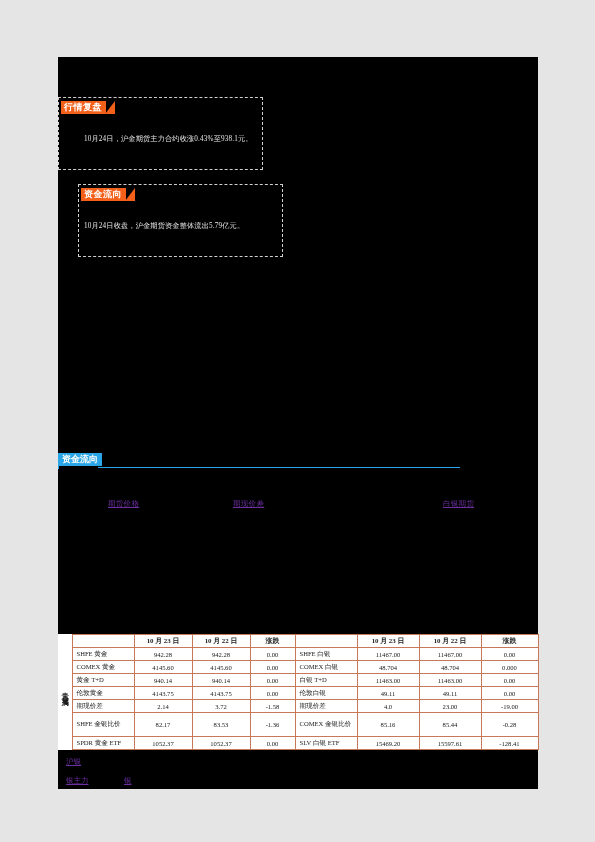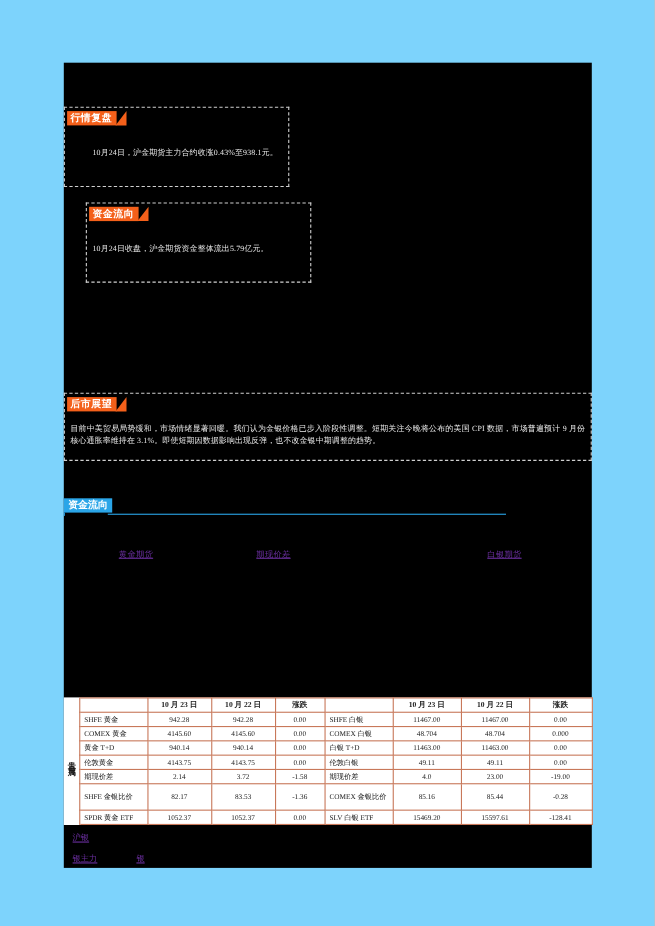--- a/index.html
+++ b/index.html
@@ -13,21 +13,21 @@
     position: relative;
     font-family: "Liberation Serif", "DejaVu Serif", serif;
     overflow: hidden;
   }
 
   
   #page {
     position: absolute;
     left: 0; top: 0;
     width: 595px; height: 842px;
-    background: #7dd3fc;
+    background: #e5e5e5;
   }
   #canvas {
     position: absolute;
     left: 58px;
     top: 57px;
     width: 480px;
     height: 732px;
     background: #000000;
   }
 
@@ -213,33 +213,29 @@
       <div class="sec-badge">行情复盘</div>
       <div class="sec-body">10月24日，沪金期货主力合约收涨0.43%至938.1元。</div>
     </div>
 
     <div class="sec" id="sec-flow" style="left:0px; top:127px; width:205px; height:73px;">
       <div class="sec-badge">资金流向</div>
       <div class="sec-body">10月24日收盘，沪金期货资金整体流出5.79亿元。</div>
     </div>
 
 
-    <div class="sec" id="sec-outlook" style="left:0px; top:300px; width:480px; height:62px;">
-      <div class="sec-badge">后市展望</div>
-      <div class="sec-body">目前中美贸易局势缓和，市场情绪显著回暖。我们认为金银价格已步入阶段性调整。短期关注今晚将公布的美国 CPI 数据，市场普遍预计 9 月份核心通胀率维持在 3.1%。即使短期因数据影响出现反弹，也不改金银中期调整的趋势。</div>
-    </div>
 
     <div id="body-heading" style="left:0px; top:396px; width:480px;">
       <span class="hd-badge">资金流向</span>
       <span class="hd-tick"></span>
       <span class="hd-rule"></span>
     </div>
 
     <div id="link-row" style="left:0px; top:442px; width:480px;">
-      <a href="#">黄金期货</a>
+      <a href="#">期货价格</a>
       <a href="#">期现价差</a>
       <a href="#">白银期货</a>
     </div>
 
     <div id="table-wrap" style="left:0px; top:577px; width:480px;">
       <table class="metals">
         <colgroup>
           <col style="width:14px">
           <col class="col-name" style="width:62px">
           <col class="col-num" style="width:58px">

